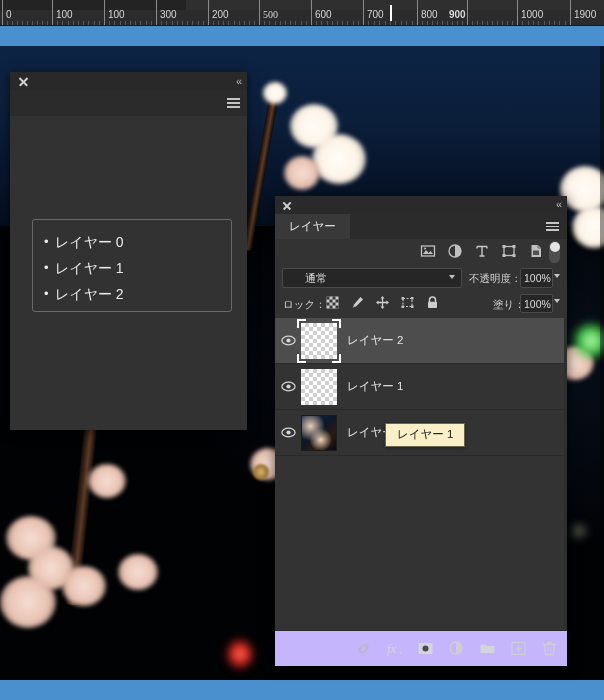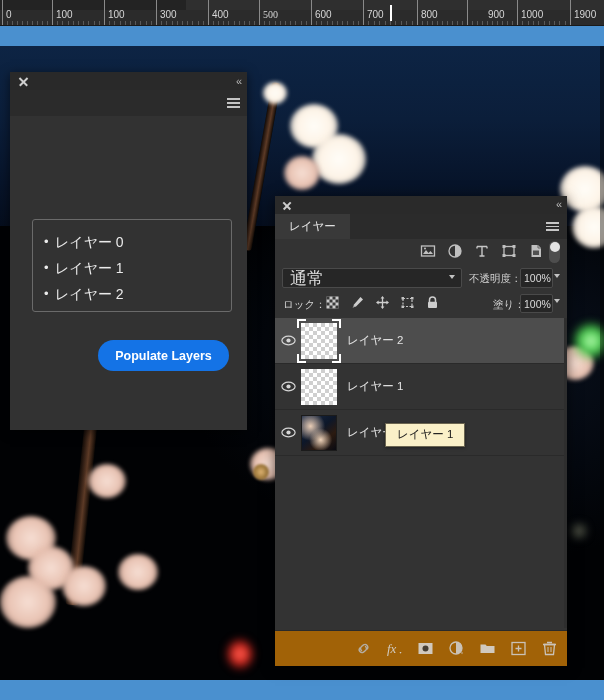--- a/index.html
+++ b/index.html
@@ -284,21 +284,21 @@
   
   .lp-blend-row {
     position: absolute; left: 0; top: 70px; width: 292px; height: 25px;
   }
   .lp-blend-select {
     position: absolute; left: 7px; top: 2px;
     width: 180px; height: 20px;
     background: #262626; border: 1px solid #4a4a4a; border-radius: 2px;
     display: flex; align-items: center; cursor: pointer;
   }
-  .lp-blend-label { font-size: 17px; color: #dcdcdc; margin-left: 7px; }
+  .lp-blend-label { font-size: 11px; color: #dcdcdc; margin-left: 22px; }
   .lp-opacity-label {
     position: absolute; left: 194px; top: 6px;
     font-size: 10.5px; color: #d4d4d4; white-space: nowrap;
   }
   .lp-opacity-field {
     position: absolute; left: 245px; top: 2px;
     width: 33px; height: 20px;
     background: #262626; border: 1px solid #4a4a4a; border-radius: 2px;
     display: flex; align-items: center; justify-content: flex-start;
     padding-left: 3px;
@@ -412,21 +412,21 @@
     font-size: 11.5px;
     padding: 3px 11px 4px 11px;
     white-space: nowrap;
     z-index: 50;
     box-shadow: 0 1px 3px rgba(0,0,0,0.4);
   }
 
   
   .lp-bottombar {
     position: absolute; left: 0; bottom: 0; width: 292px; height: 36px;
-    background: #a16207;
+    background: #c4b5fd;
     border-top: 1px solid #2a2a2a;
     display: flex; align-items: center; justify-content: flex-end;
     padding-right: 9px;
     gap: 14px;
   }
   .bicon { width: 17px; height: 17px; cursor: pointer; opacity: .88; }
   .bicon svg { display: block; }
 
   
   .lp-right-edge {
@@ -553,26 +553,26 @@
         <div class="tick minor" style="left: 554.1px;"></div>
         <div class="tick minor" style="left: 559.4px;"></div>
         <div class="tick minor" style="left: 564.7px;"></div>
         <div class="tick major" style="left: 570px;"></div>
       </div>
     <div id="ruler-labels">
         <div class="ruler-label" style="left: 6px;">0</div>
         <div class="ruler-label" style="left: 56px;">100</div>
         <div class="ruler-label" style="left: 108px;">100</div>
         <div class="ruler-label" style="left: 160px;">300</div>
-        <div class="ruler-label" style="left: 212px;">400</div>
+        <div class="ruler-label" style="left: 212px;">200</div>
         <div class="ruler-label" style="left: 263px; font-family: Liberation Serif, serif;">500</div>
         <div class="ruler-label" style="left: 315px;">600</div>
         <div class="ruler-label" style="left: 367px;">700</div>
         <div class="ruler-label" style="left: 421px;">800</div>
-        <div class="ruler-label" style="left: 488px;">900</div>
+        <div class="ruler-label" style="left: 449px; font-weight: bold;">900</div>
         <div class="ruler-label" style="left: 521px;">1000</div>
         <div class="ruler-label" style="left: 574px;">1900</div>
       </div>
     <div class="ruler-cursor" id="ruler-cursor" style="left: 390px;"></div>
   </div>
 
   <div class="canvas-blue-top"></div>
 
   <div class="photo">
     <div class="photo-sky"></div>
@@ -630,21 +630,20 @@
     <div class="sp-body">
 
       <div class="sp-listbox">
         <ul class="sp-list" id="sp-list">
             <li>レイヤー 0</li>
             <li>レイヤー 1</li>
             <li>レイヤー 2</li>
           </ul>
       </div>
 
-      <button class="sp-populate-btn">Populate Layers</button>
     </div>
   </div>
 
   <div class="layers-panel">
     <div class="lp-titlebar">
       <div class="lp-close"></div>
       <div class="lp-collapse">«</div>
     </div>
 
     <div class="lp-tabbar">

